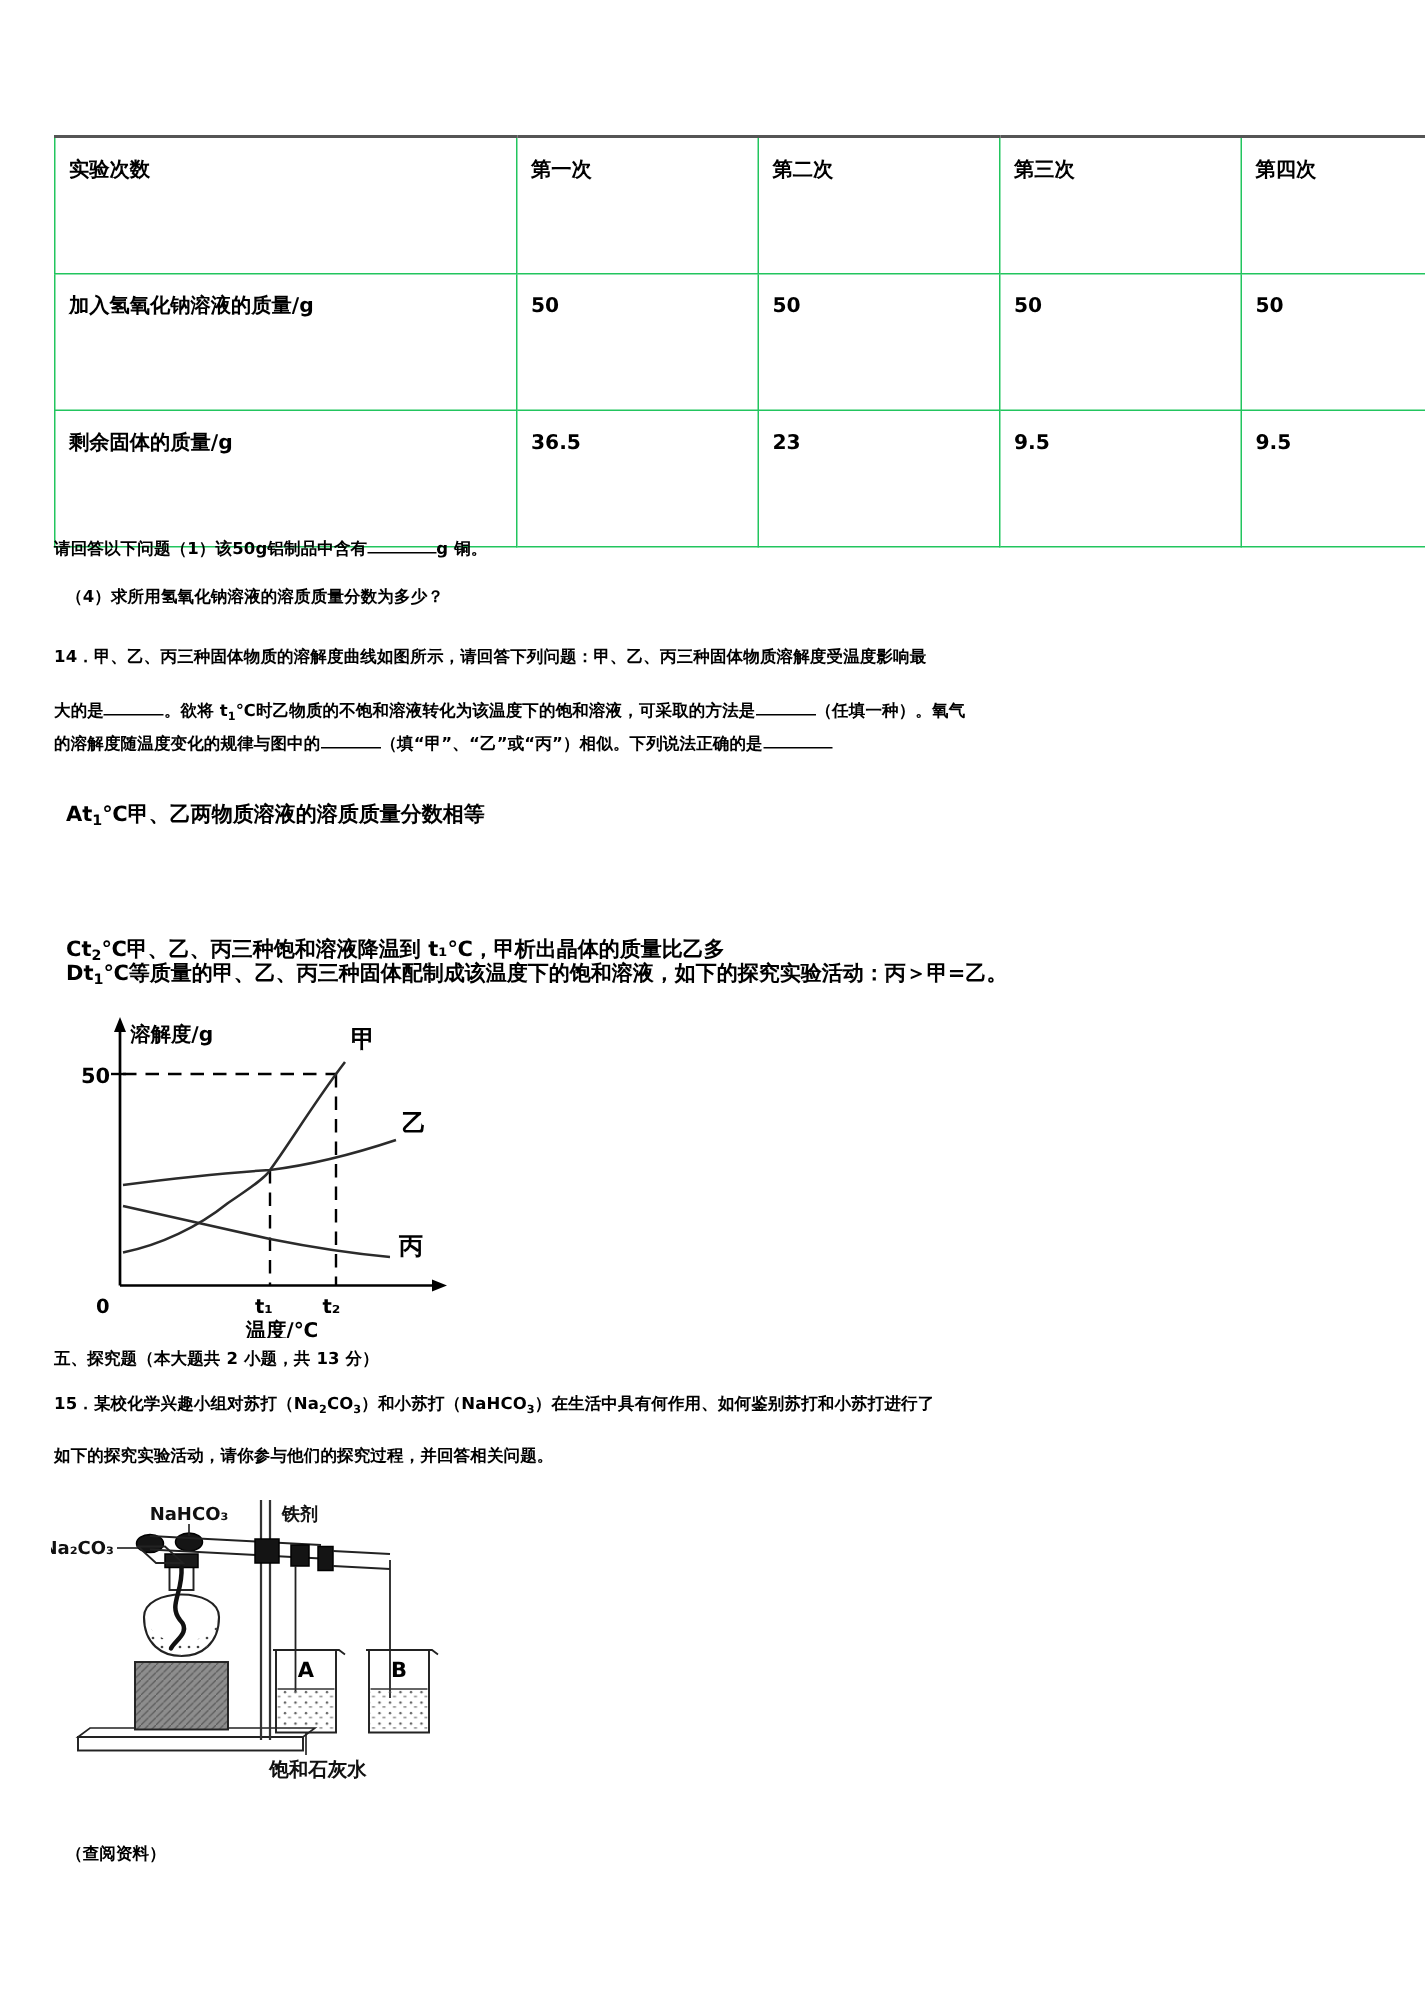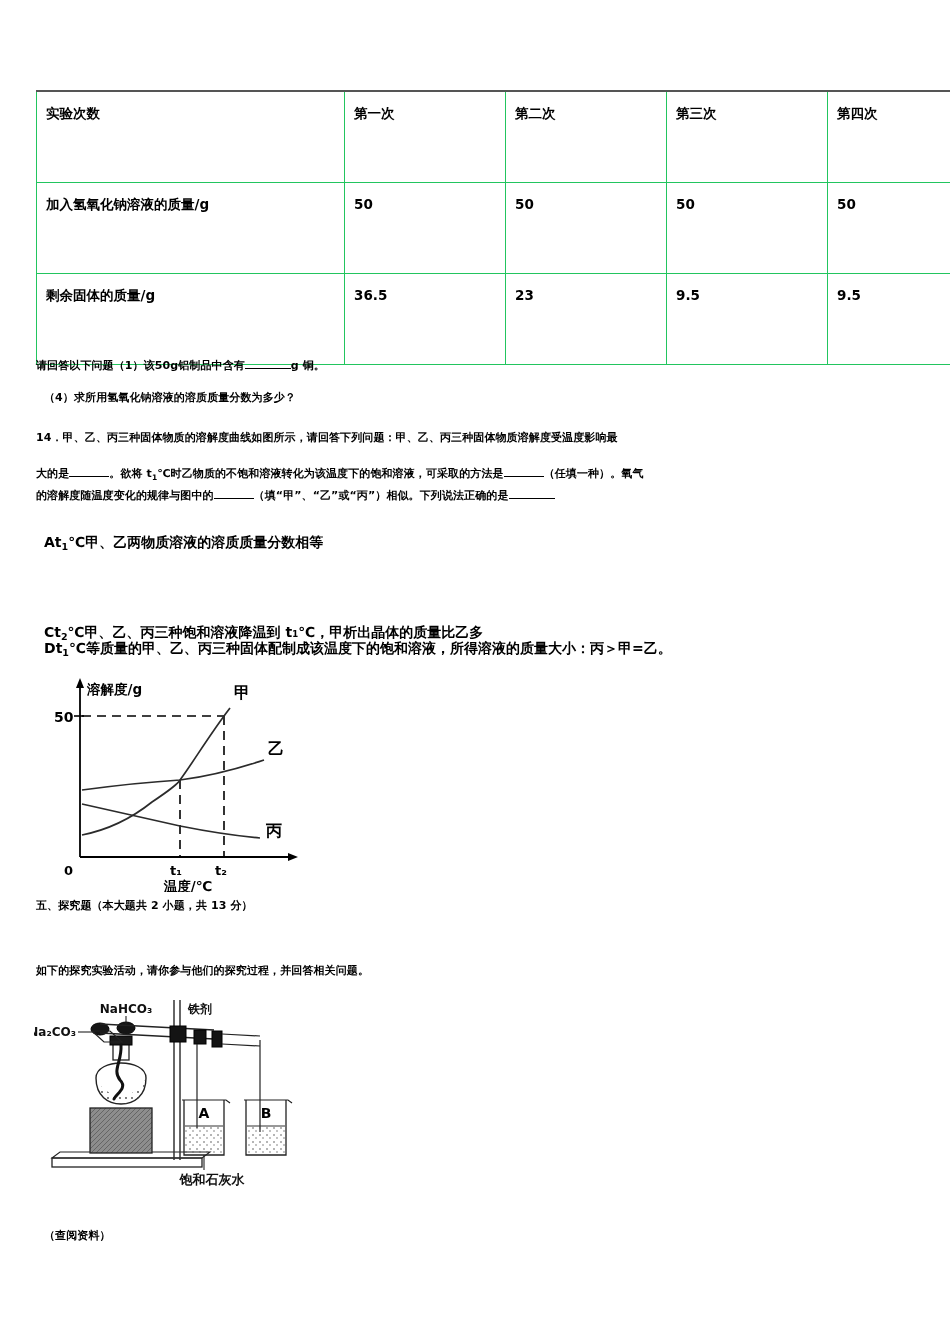--- a/index.html
+++ b/index.html
@@ -150,21 +150,21 @@
   <div class="opt" style="left:44px; top:534px;">
     <span>A</span><span>t</span><sub>1</sub><span>℃甲、乙两物质溶液的溶质质量分数相等</span>
   </div>
 
 
   <div class="opt" style="left:44px; top:624px;">
     <span>C</span><span>t</span><sub>2</sub><span>℃甲、乙、丙三种饱和溶液降温到 t₁℃，甲析出晶体的质量比乙多</span>
   </div>
 
   <div class="opt" style="left:44px; top:640px;">
-    <span>D</span><span>t</span><sub>1</sub><span>℃等质量的甲、乙、丙三种固体配制成该温度下的饱和溶液，所得溶液的质量大小：丙＞甲=乙。</span>
+    <span>D</span><span>t</span><sub>1</sub><span>℃等质量的甲、乙、丙三种固体配制成该温度下的饱和溶液，如下的探究实验活动：丙＞甲=乙。</span>
   </div>
 
   <div class="graph">
     <svg width="270" height="220" viewBox="0 0 270 220">
 
       <line x1="28" y1="185" x2="28" y2="14" stroke="#000" stroke-width="1.8"></line>
       <polygon points="28,6 24,16 32,16" fill="#000"></polygon>
       <line x1="28" y1="185" x2="238" y2="185" stroke="#000" stroke-width="1.8"></line>
       <polygon points="246,185 236,181 236,189" fill="#000"></polygon>
 
@@ -191,20 +191,23 @@
       <text x="2" y="50" font-family="'DejaVu Sans','Liberation Sans',sans-serif" font-size="14" font-weight="bold" fill="#000">50</text>
       <text x="12" y="203" font-family="'DejaVu Sans','Liberation Sans',sans-serif" font-size="13" font-weight="bold" fill="#000">0</text>
       <text x="118" y="203" font-family="'DejaVu Sans','Liberation Sans',sans-serif" font-size="13" font-weight="bold" fill="#000">t₁</text>
       <text x="163" y="203" font-family="'DejaVu Sans','Liberation Sans',sans-serif" font-size="13" font-weight="bold" fill="#000">t₂</text>
       <text x="136" y="219" font-family="'DejaVu Sans','Liberation Sans',sans-serif" font-size="13.5" font-weight="bold" fill="#000" text-anchor="middle">温度/℃</text>
     </svg>
   </div>
 
   <div class="para" style="left:36px; top:898px;text-align:center;">五、探究题（本大题共 2 小题，共 13 分）</div>
 
+  <div class="para" style="left:36px; top:928px;">
+    <span>15．</span><span>某校化学兴趣小组对苏打（Na</span><sub>2</sub><span>CO</span><sub>3</sub><span>）和小苏打（NaHCO</span><sub>3</sub><span>）在生活中具有何作用、如何鉴别苏打和小苏打进行了</span>
+  </div>
 
   <div class="para" style="left:36px; top:963px;">如下的探究实验活动，请你参与他们的探究过程，并回答相关问题。</div>
 
   <div class="apparatus">
     <svg width="310" height="195" viewBox="0 0 310 195">
       <defs>
         <pattern id="dots" width="6" height="6" patternUnits="userSpaceOnUse">
           <circle cx="2" cy="2" r="0.9" fill="#444"></circle>
         </pattern>
         <pattern id="hatch" width="5" height="5" patternUnits="userSpaceOnUse">

